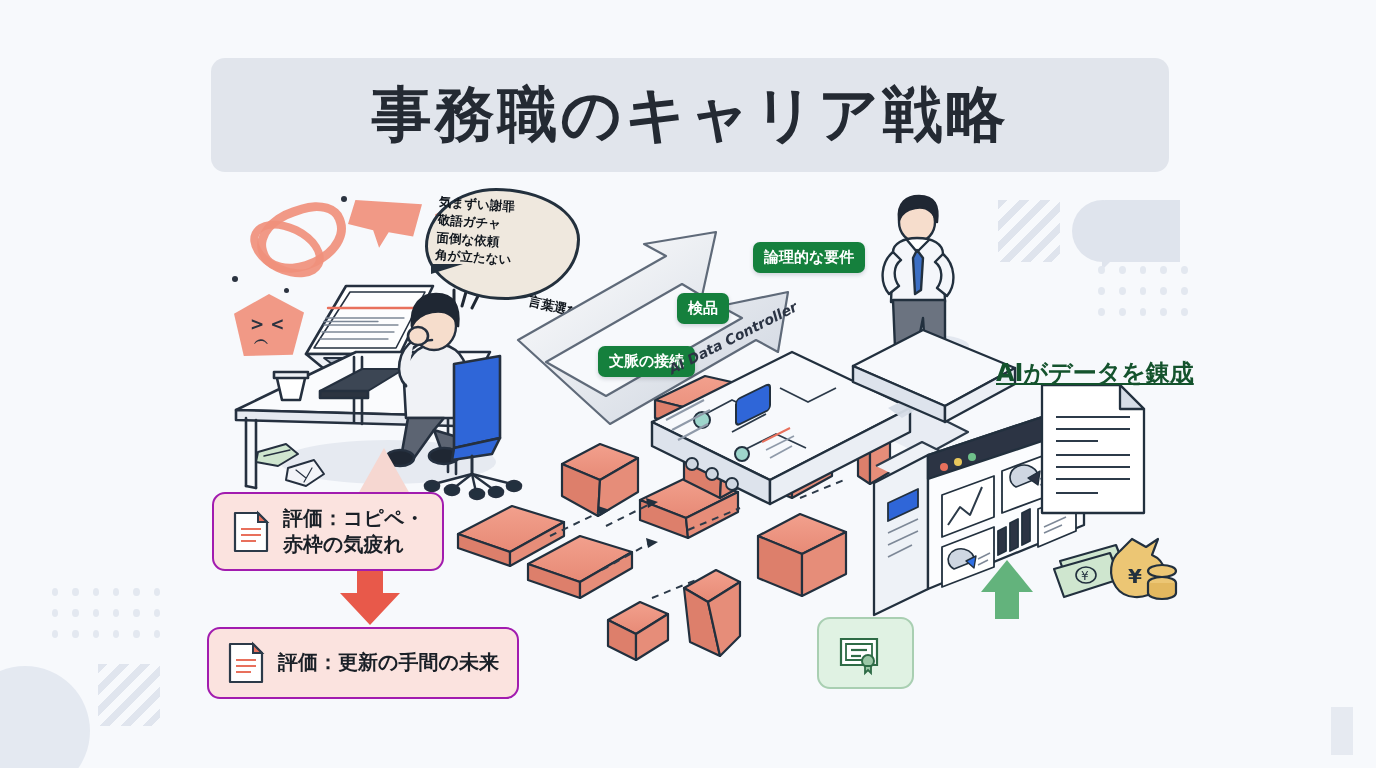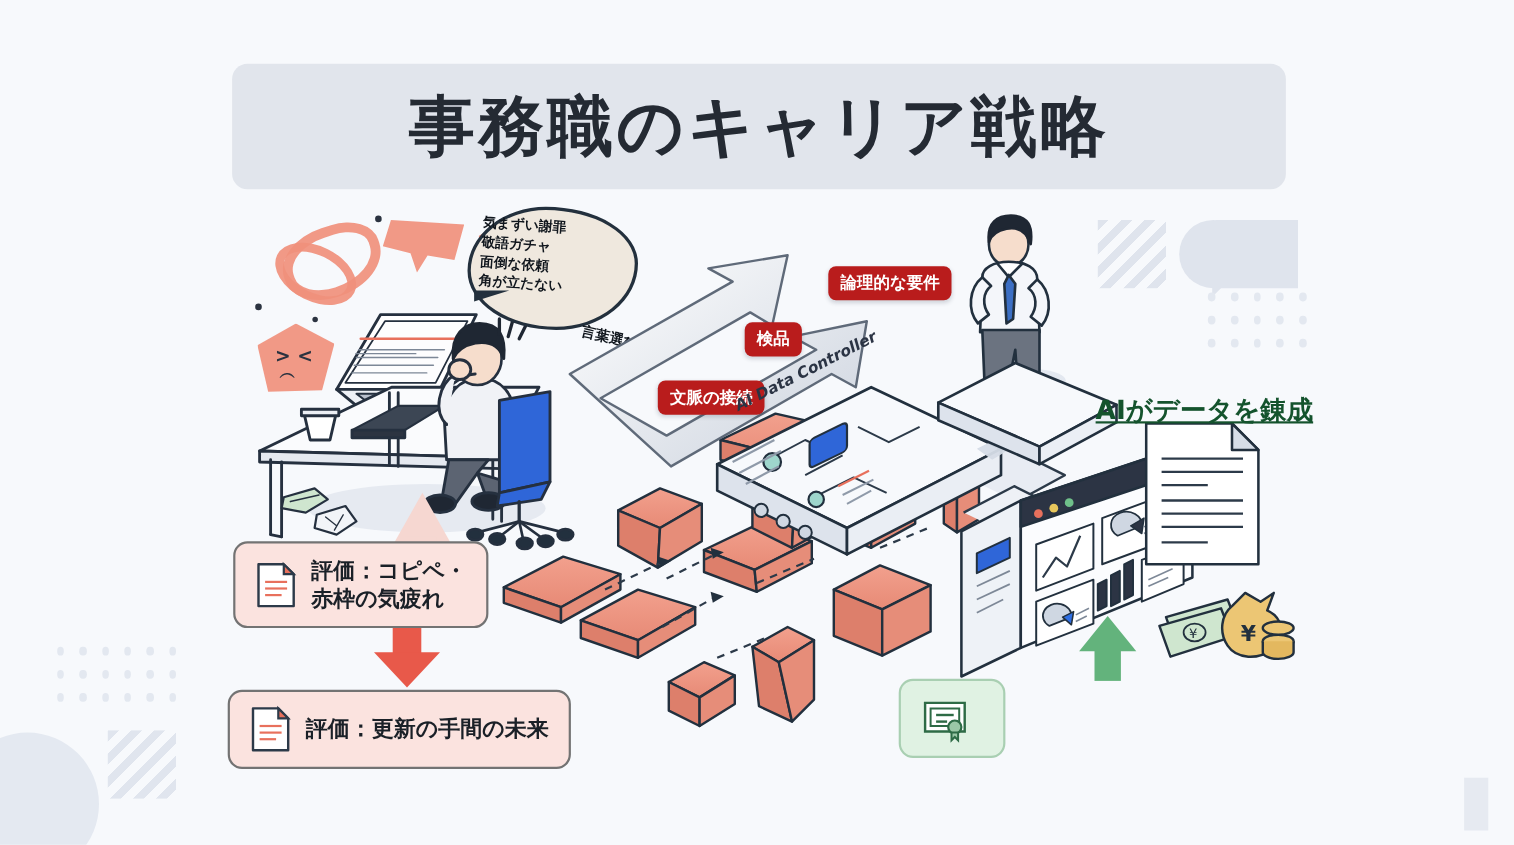--- a/index.html
+++ b/index.html
@@ -77,21 +77,21 @@
   .bubble-lines {
     position:absolute; left:12px; top:10px; width:150px;
     font-size:12.5px; line-height:1.42; color:#10161d; font-weight:bold;
     transform:rotate(4deg);
   }
   .bubble-lines span { display:block; white-space:nowrap; }
   .bubble-lines span:nth-child(5){ margin-left:-4px; transform:rotate(4deg); }
 
   
   .chip {
-    position:absolute; background:#b91c1c; color:#fff; font-weight:bold;
+    position:absolute; background:#15803d; color:#fff; font-weight:bold;
     border-radius:7px; padding:6px 11px; font-size:15px; white-space:nowrap;
     box-shadow:0 2px 4px rgba(30,40,60,.18);
   }
   .chip-yoken { left:753px; top:242px; }
   .chip-kenpin { left:677px; top:293px; }
   .chip-bunmyaku { left:598px; top:346px; }
 
   .label-ai {
     position:absolute; left:996px; top:357px; font-size:24px; font-weight:bold;
     color:#14532d; white-space:nowrap;text-decoration:underline;
@@ -101,21 +101,21 @@
     font-style:italic; color:#2b3444; white-space:nowrap;
     transform:rotate(-27deg); transform-origin:left top;
   }
 
   
   .callout {
     position:absolute; display:flex; align-items:center; gap:13px;
     border-radius:13px; padding:12px 18px;
   }
   .callout .txt { font-size:20px; font-weight:bold; line-height:1.28; white-space:nowrap; }
-  .callout.pink { background:#fbe3df; border:2px solid #737373;align-items:center; }
+  .callout.pink { background:#fbe3df; border:2px solid #a21caf;align-items:center; }
   .callout.pink .txt { color:#1a2027; }
   .callout.green { background:#e0f2e3; border:2px solid #a9cfb2; }
   .callout.green .txt { color:#1a2027; }
 
   .callout-1 { left:212px; top:492px; }
   .callout-2 { left:207px; top:627px; }
   .callout-3 { left:817px; top:617px; }
 
   
   .arr-up-pink {

